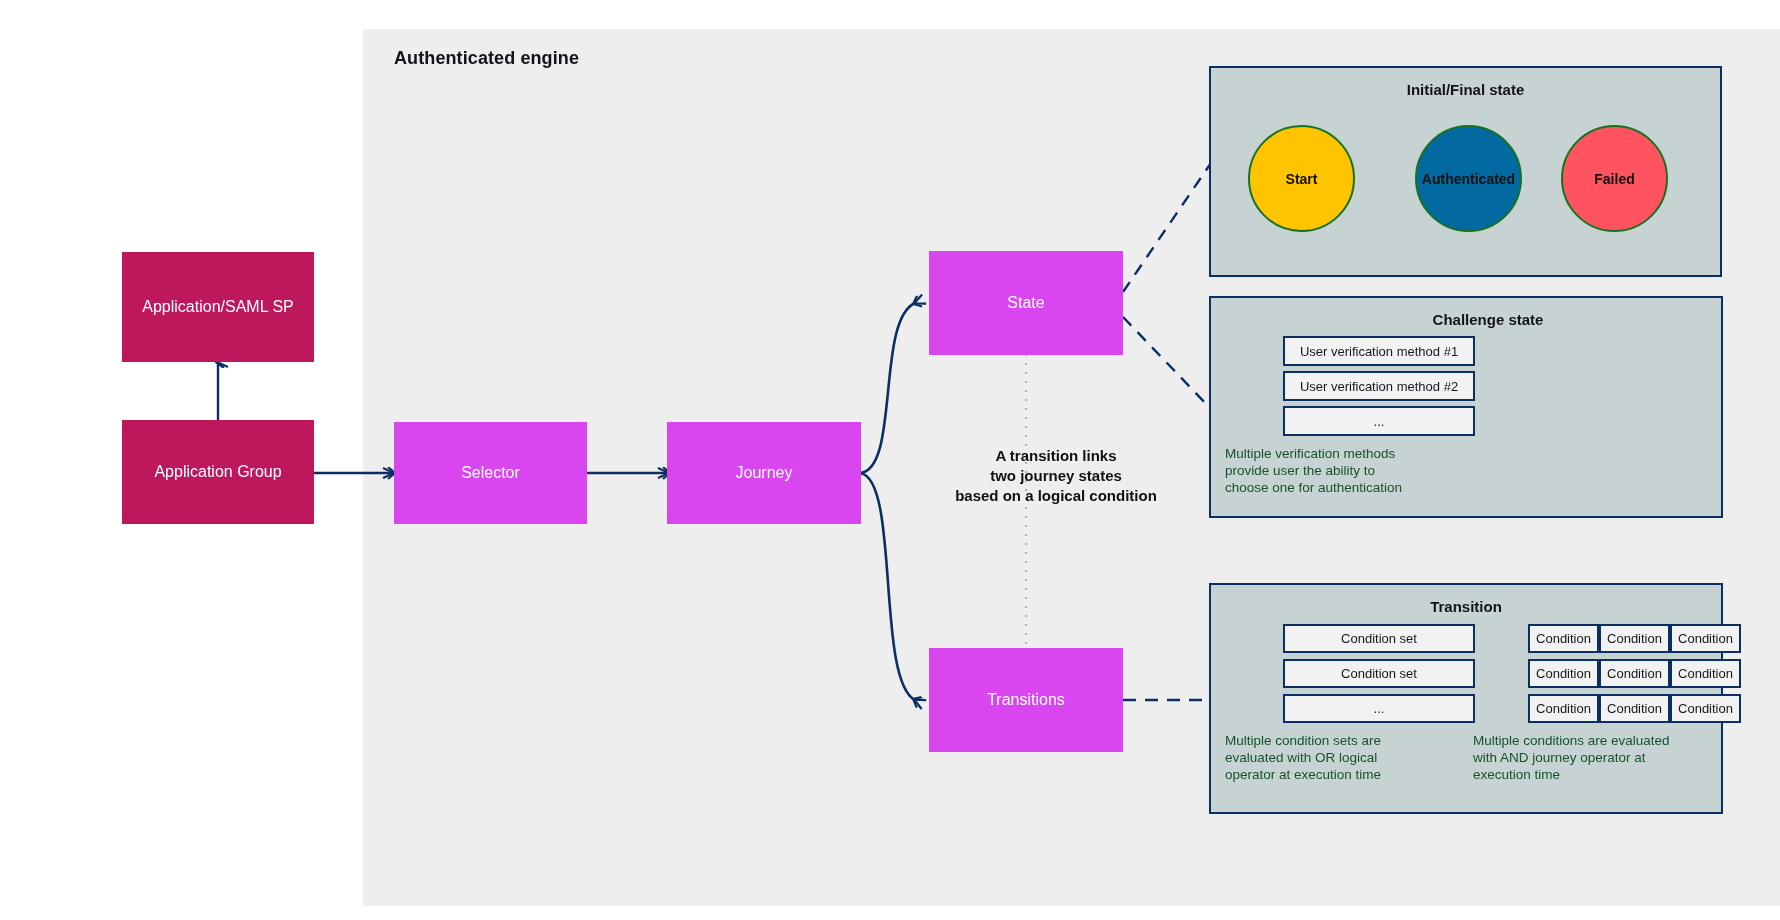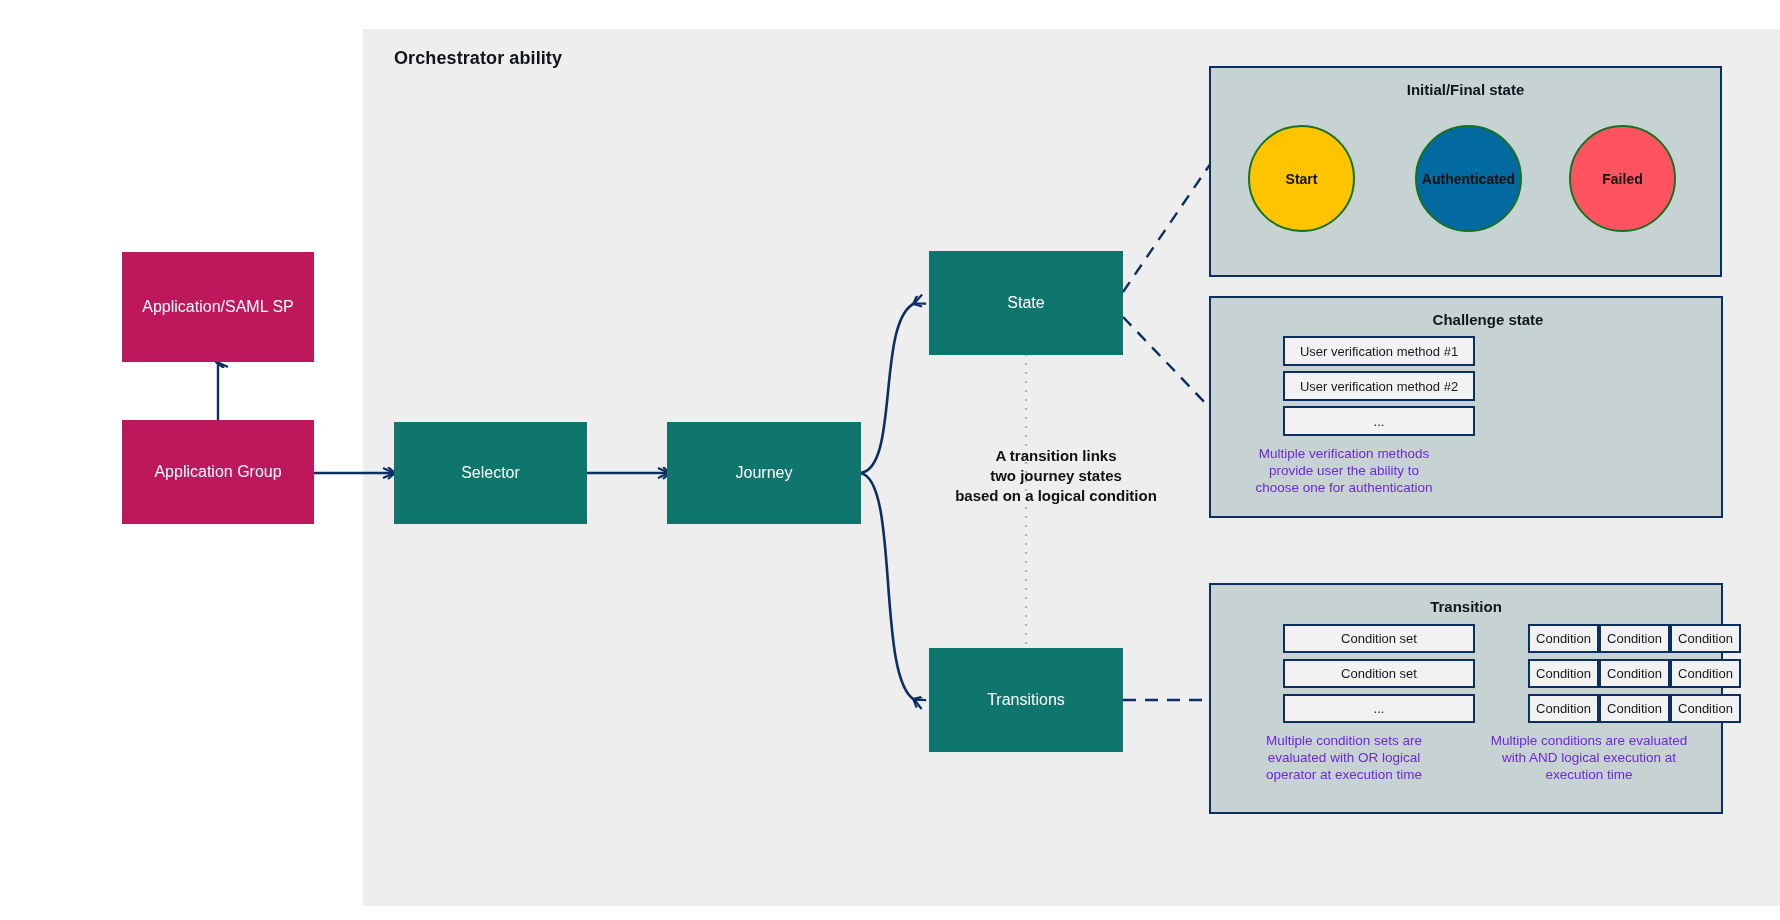--- a/index.html
+++ b/index.html
@@ -22,21 +22,21 @@
     font-size:18px;font-weight:bold;color:#12141c;
     letter-spacing:.1px;white-space:nowrap;
   }
 
   
   .node{
     position:absolute;display:flex;align-items:center;justify-content:center;
     color:#ffffff;font-size:16px;text-align:center;box-sizing:border-box;
   }
   .node.orange{background:#be185d;}
-  .node.blue{background:#0f766e;}
+  .node.blue{background:#d946ef;}
 
   
   .detail-panel{
     position:absolute;box-sizing:border-box;
     background:#c7d3d2;border:2px solid #0b2f63;
   }
   .detail-title{
     position:absolute;left:0;right:0;text-align:center;
     font-size:15px;font-weight:bold;color:#12141c;
   }
@@ -51,39 +51,39 @@
 
   
   .chip{
     position:absolute;box-sizing:border-box;
     background:#f2f2f2;border:2px solid #0b2f63;
     display:flex;align-items:center;justify-content:center;
     font-size:13px;color:#16181d;text-align:center;margin-left:36px;
   }
   .chip.small{font-size:13px;}
   .caption{
-    position:absolute;text-align:center;
-    font-size:13.5px;line-height:17px;color:#6d28d9;
+    position:absolute;text-align:left;
+    font-size:13.5px;line-height:17px;color:#14532d;
   }
 
   .annot{
     position:absolute;text-align:center;
     font-size:15px;font-weight:bold;line-height:20px;color:#111111;
     white-space:pre-line;
   }
 
   svg.edges{position:absolute;left:0;top:0;width:1780px;height:920px;overflow:visible;}
 </style>
 </head>
 <body>
 
 <div id="stage">
 
   <div class="engine-panel"></div>
-  <div class="engine-title">Orchestrator ability</div>
+  <div class="engine-title">Authenticated engine</div>
 
   <svg class="edges" viewBox="0 0 1780 920">
     <defs>
       <marker id="arrow-r" markerWidth="14" markerHeight="14" refX="11" refY="6" orient="auto" markerUnits="userSpaceOnUse">
         <path d="M1,1 L12,6 L1,11" fill="none" stroke="#0b2f63" stroke-width="2.2"></path>
       </marker>
       <marker id="arrow-l" markerWidth="16" markerHeight="14" refX="3" refY="6" orient="auto" markerUnits="userSpaceOnUse">
         <path d="M13,1 L2,6 L13,11" fill="none" stroke="#0b2f63" stroke-width="2.2"></path>
         <path d="M8,0 L1,6 L8,12" fill="none" stroke="#0b2f63" stroke-width="2.2"></path>
       </marker>
@@ -146,21 +146,21 @@
 
   <div class="detail-panel" style="left:1209px;top:66px;width:513px;height:211px;">
     <div class="detail-title" style="top:13px;">Initial/Final state</div>
 
     <div class="state-circle" style="left:37px;top:57px;width:107px;height:107px;background:#ffc400;">
       <span>Start</span>
     </div>
     <div class="state-circle" style="left:204px;top:57px;width:107px;height:107px;background:#0369a1;">
       <span>Authenticated</span>
     </div>
-    <div class="state-circle" style="left:358px;top:57px;width:107px;height:107px;background:#ff5460;">
+    <div class="state-circle" style="left:350px;top:57px;width:107px;height:107px;background:#ff5460;">
       <span>Failed</span>
     </div>
   </div>
 
   <div class="detail-panel" style="left:1209px;top:296px;width:514px;height:222px;">
     <div class="detail-title" style="top:13px;padding-left:44px;">Challenge state</div>
 
     <div class="chip" style="left:36px;top:38px;width:192px;height:30px;">
       <span>User verification method #1</span>
     </div>
@@ -216,17 +216,17 @@
       <span>Condition</span>
     </div>
     <div class="chip small" style="left:352px;top:109px;width:71px;height:29px;">
       <span>Condition</span>
     </div>
     <div class="chip small" style="left:423px;top:109px;width:71px;height:29px;">
       <span>Condition</span>
     </div>
 
     <div class="caption" style="left:262px;top:147px;width:232px;white-space:pre-line;">Multiple conditions are evaluated
-with AND logical execution at
+with AND journey operator at
 execution time</div>
   </div>
 
 </div>
 
 </body></html>

